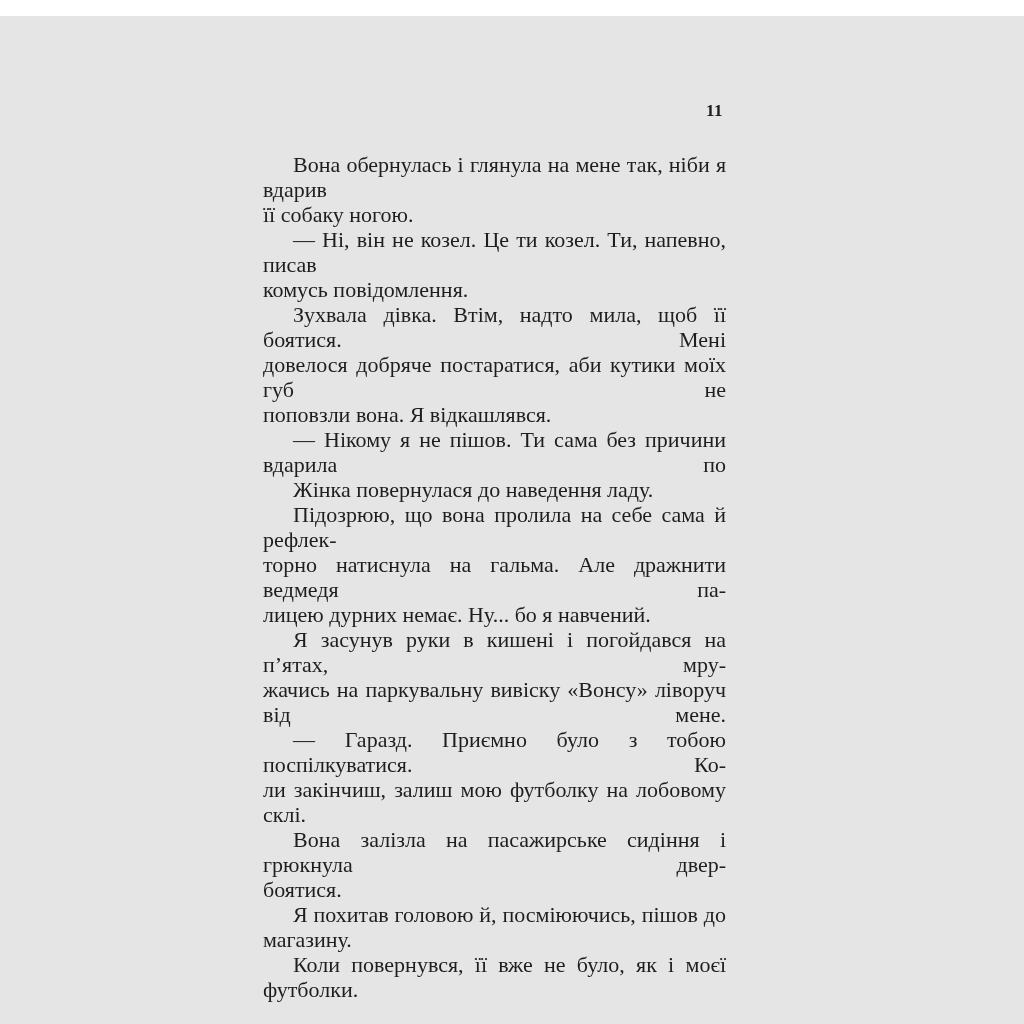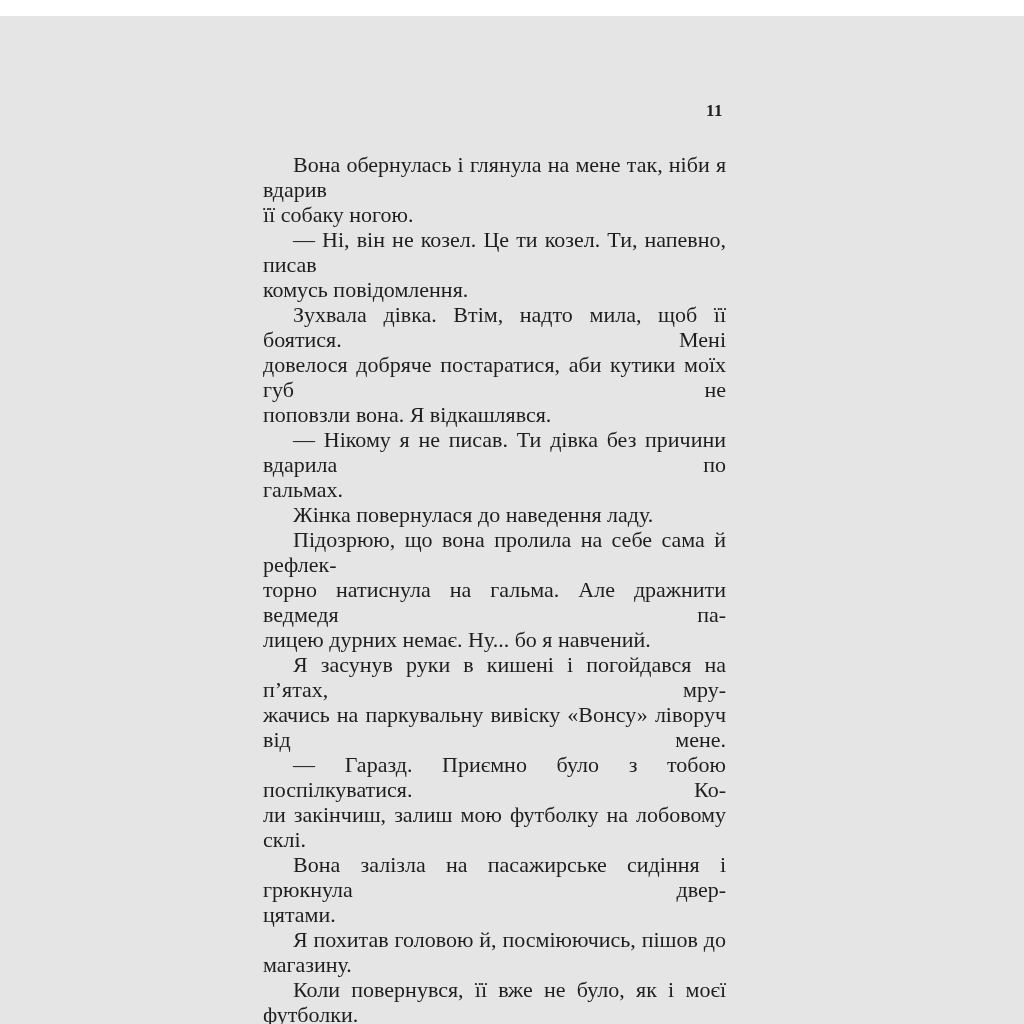--- a/index.html
+++ b/index.html
@@ -71,42 +71,41 @@
       <div class="paragraph">
         <div class="line justify indent"><span>— Ні, він не козел. Це ти козел. Ти, напевно, писав</span></div>
         <div class="line"><span>комусь повідомлення.</span></div>
       </div>
       <div class="paragraph">
         <div class="line justify indent"><span>Зухвала дівка. Втім, надто мила, щоб її боятися. Мені</span></div>
         <div class="line justify"><span>довелося добряче постаратися, аби кутики моїх губ не</span></div>
         <div class="line"><span>поповзли вона. Я відкашлявся.</span></div>
       </div>
       <div class="paragraph">
-        <div class="line justify indent"><span>— Нікому я не писав. Ти дівка без причини </span><span class="seg-italic">вдарила</span><span> по</span></div>
-        <div class="line"><span>гальмах.</span></div>
+        <div class="line justify indent"><span>— Нікому я не пішов. Ти сама без причини </span><span class="seg-italic">вдарила</span><span> по</span></div>
       </div>
       <div class="paragraph">
         <div class="line indent"><span>Жінка повернулася до наведення ладу.</span></div>
       </div>
       <div class="paragraph">
         <div class="line justify indent"><span>Підозрюю, що вона пролила на себе сама й рефлек-</span></div>
         <div class="line justify"><span>торно натиснула на гальма. Але дражнити ведмедя па-</span></div>
         <div class="line"><span>лицею дурних немає. Ну... бо я навчений.</span></div>
       </div>
       <div class="paragraph">
         <div class="line justify indent"><span>Я засунув руки в кишені і погойдався на п’ятах, мру-</span></div>
         <div class="line justify"><span>жачись на паркувальну вивіску «Вонсу» ліворуч від мене.</span></div>
       </div>
       <div class="paragraph">
         <div class="line justify indent"><span>— Гаразд. Приємно було з тобою поспілкуватися. Ко-</span></div>
         <div class="line justify"><span>ли закінчиш, залиш мою футболку на лобовому склі.</span></div>
       </div>
       <div class="paragraph">
         <div class="line justify indent"><span>Вона залізла на пасажирське сидіння і грюкнула двер-</span></div>
-        <div class="line"><span>цятами.</span></div>
+        <div class="line"><span>боятися.</span></div>
       </div>
       <div class="paragraph">
         <div class="line justify indent"><span>Я похитав головою й, посміюючись, пішов до магазину.</span></div>
       </div>
       <div class="paragraph">
         <div class="line justify indent"><span>Коли повернувся, її вже не було, як і моєї футболки.</span></div>
       </div>
     </div>
 </div>
 

